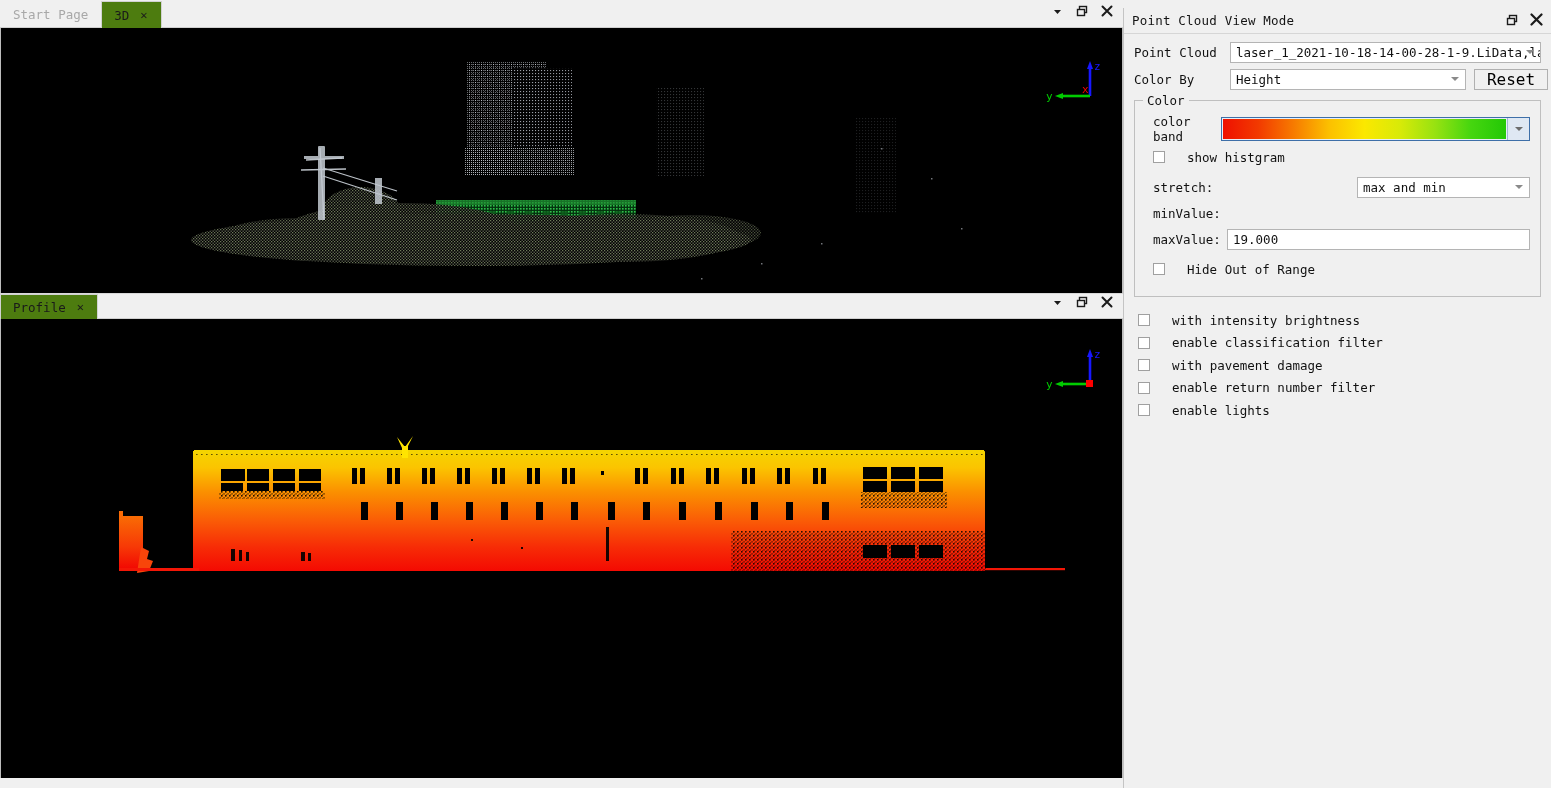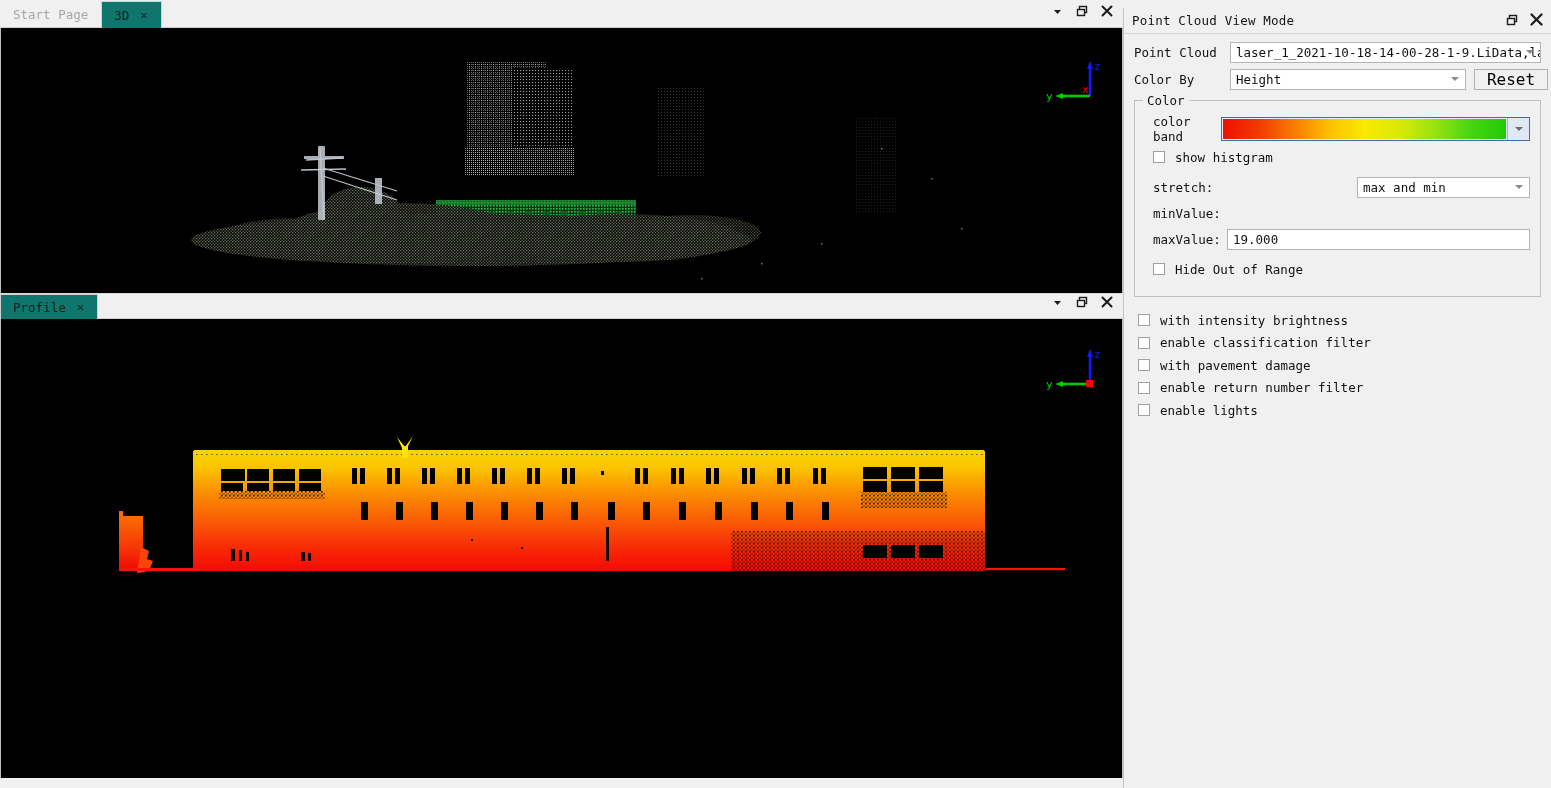--- a/index.html
+++ b/index.html
@@ -35,21 +35,21 @@
     color: #1a1a1a;
     background: transparent;
     border: 1px solid transparent;
     border-bottom: none;
     cursor: default;
     gap: 10px;
     white-space: nowrap;
   }
   .tab.inactive { color: #a8a8a8; }
   .tab.active {
-    background: #0f766e;
+    background: #4d7c0f;
     border-color: #d2d2d2;
     position: relative; z-index: 2;
     margin-bottom: -1px;
   }
   .tab-close {
     font-size: 12px; font-weight: bold; color: #1b1b1b;
     line-height: 1; padding: 0 1px; cursor: pointer;
   }
   .tabbar-tools {
     margin-left: auto;
@@ -198,21 +198,21 @@
     border-left: 4px solid transparent;
     border-right: 4px solid transparent;
     border-top: 4px solid #6d6d6d;
     display: block;
   }
 
   
   .chk-row {
     display: flex; align-items: center;
     height: 22px;
-    gap: 10px;
+    gap: 22px;
     cursor: default;
   }
   .chk-box {
     width: 12px; height: 12px;
     border: 1px solid #a0a0a0;
     background: #fff;
     flex: 0 0 auto;
   }
   .chk-label { font-size: 12.5px; color: #111; }
 

